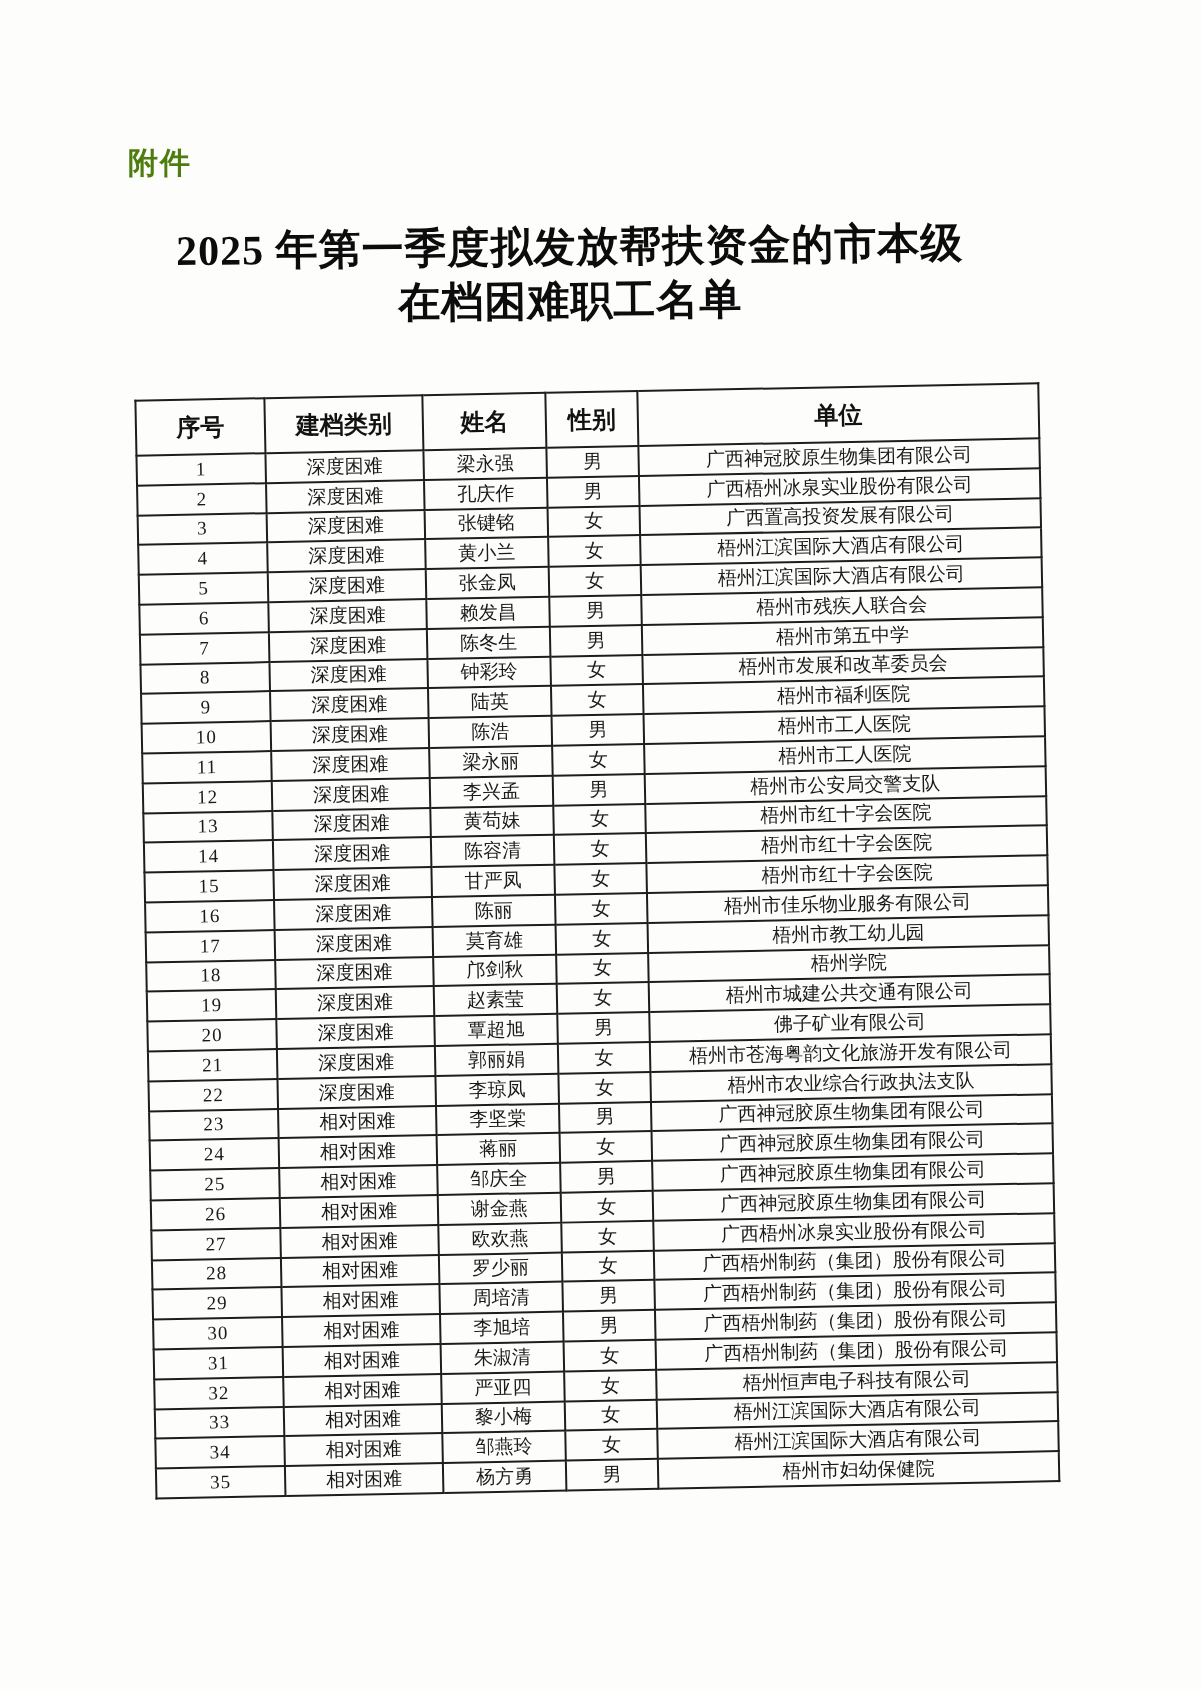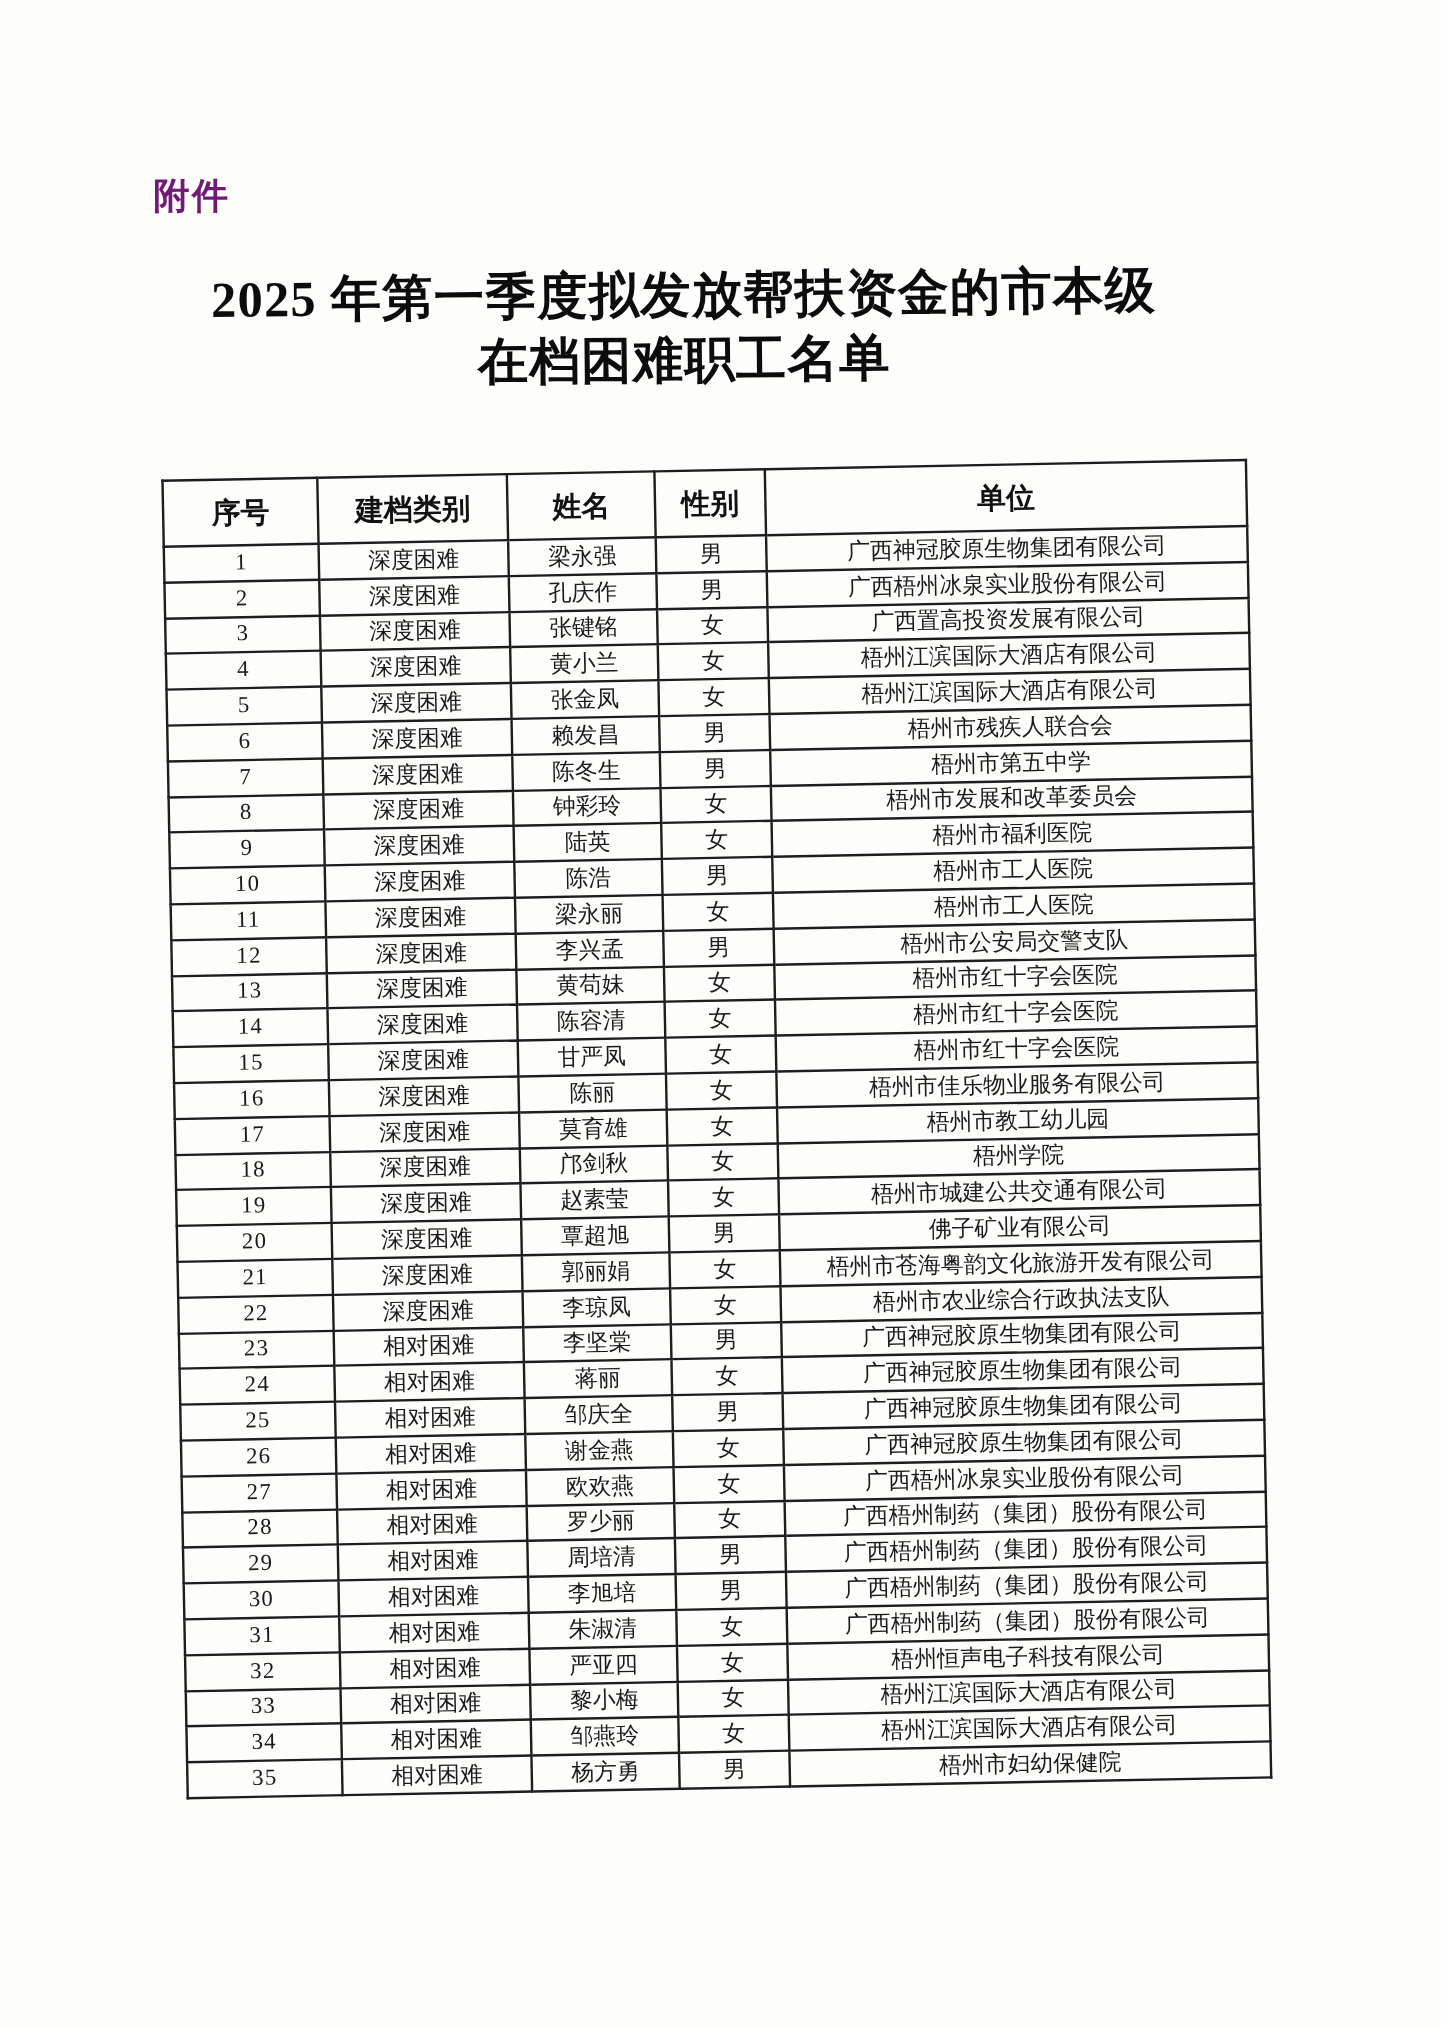--- a/index.html
+++ b/index.html
@@ -20,21 +20,21 @@
     inset: 0;
   }
   .attachment {
     position: absolute;
     left: 128px;
     top: 143px;
     font-size: 30px;
     font-weight: 600;
     letter-spacing: 2px;
     font-family: Liberation Sans, sans-serif;
-    color: #701a75;
+    color: #4d7c0f;
   }
   .title {
     position: absolute;
     left: 60px;
     top: 220px;
     width: 1020px;
     text-align: center;
     font-weight: 900;
     font-size: 42px;
     line-height: 54px;

